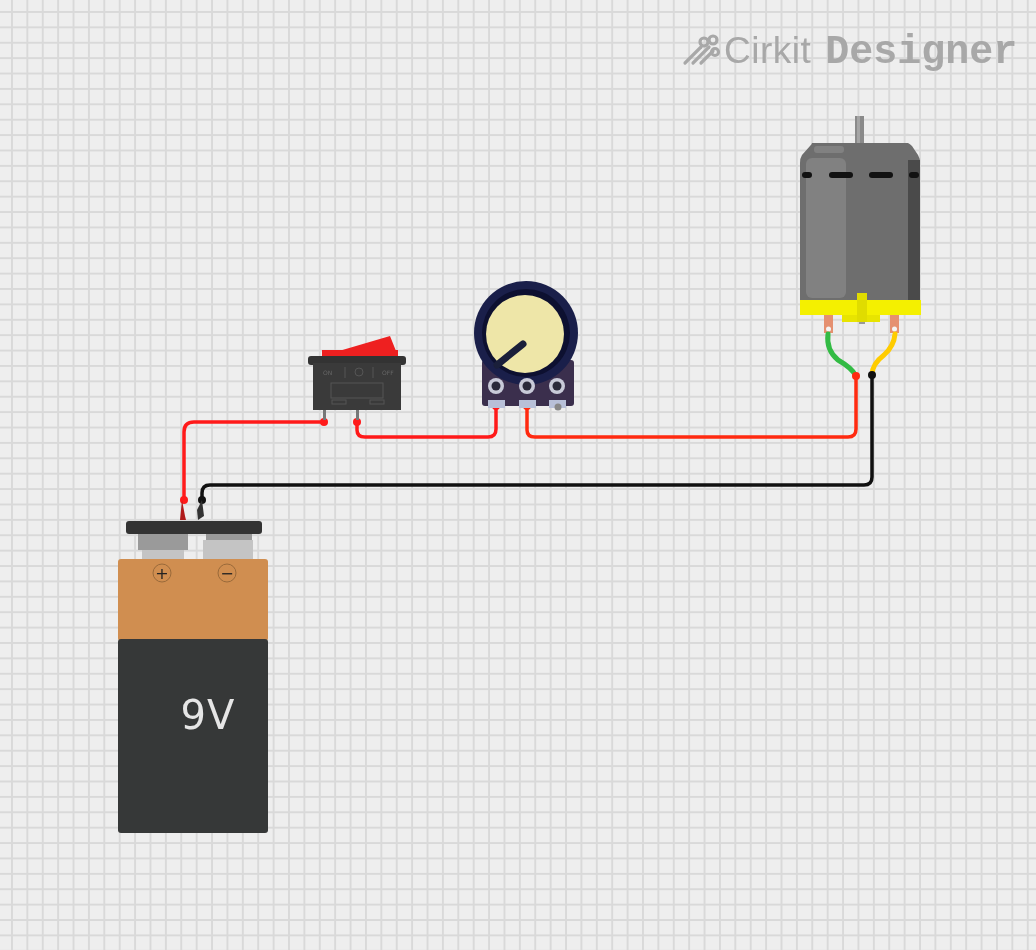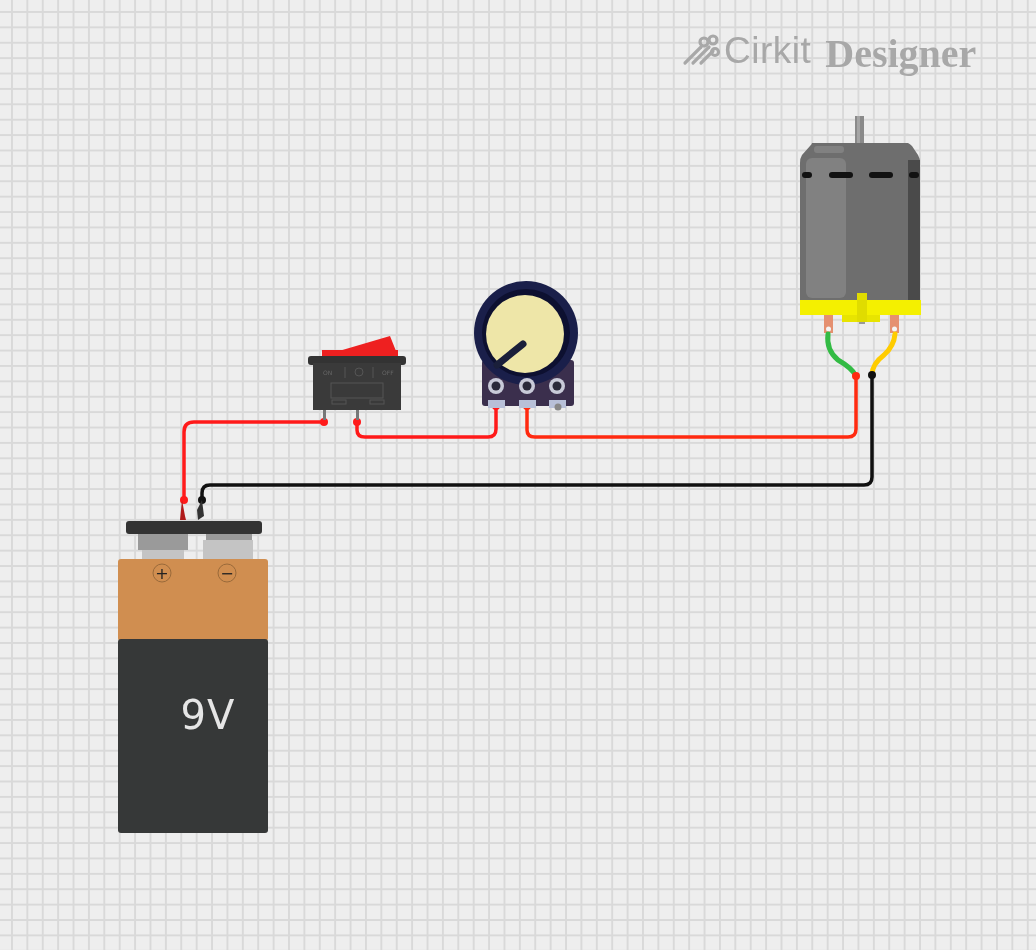--- a/index.html
+++ b/index.html
@@ -11,21 +11,21 @@
       linear-gradient(to bottom, #d9d9d9 1.5px, transparent 1.5px);
     background-size:15.4px 15.4px;
     background-position:11px 11px;
     font-family:"DejaVu Sans", sans-serif;
   }
   .logo {
     position:absolute; left:682px; top:30px; height:52px;
     display:flex; color:#a8a8a8;
   }
   .logo .brand { font-family:"Liberation Sans", sans-serif; font-size:37px; margin-left:4px; letter-spacing:0.5px; }
-  .logo .product { font-family:Liberation Serif, serif; font-weight:bold; font-size:40px; margin-left:14px; }
+  .logo .product { font-family:Liberation Mono, monospace; font-weight:bold; font-size:40px; margin-left:14px; }
   svg.canvas { position:absolute; left:0; top:0; }
   .label9v {
     position:absolute; left:118px; top:692px; width:180px; text-align:center;
     color:#e6e6e6; font-family:"DejaVu Sans", sans-serif; font-size:40px; letter-spacing:1px;
   }
 </style>
 </head>
 <body>
 
 <div class="logo">

